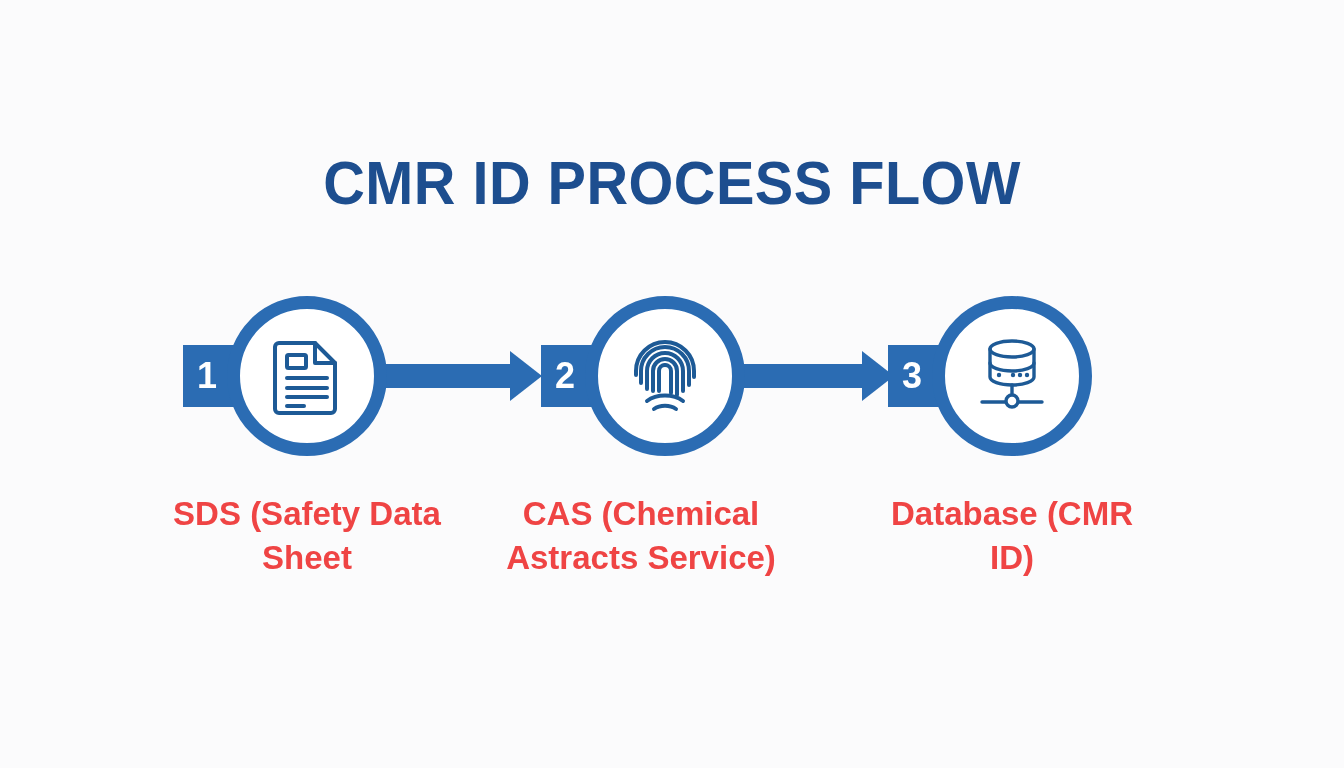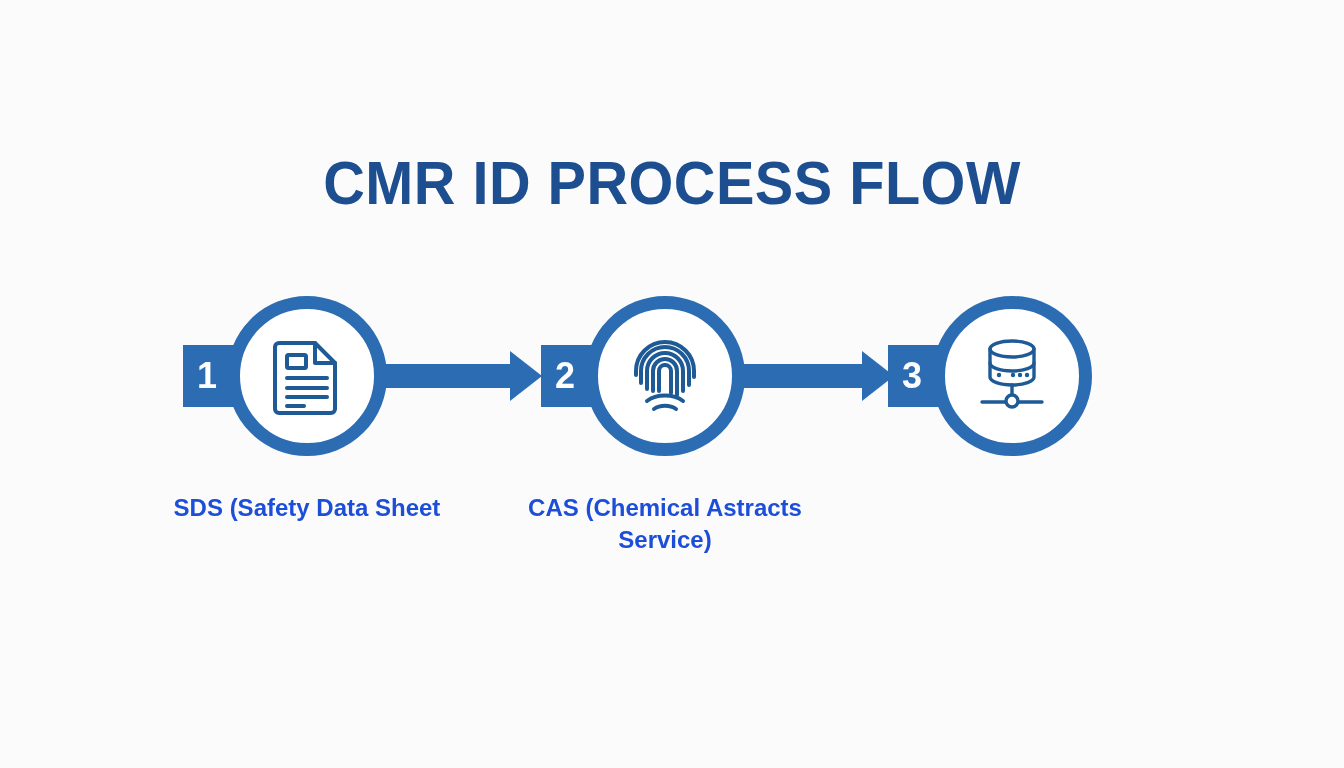--- a/index.html
+++ b/index.html
@@ -142,27 +142,27 @@
     top: 492px;
     left: 0;
     width: 1344px;
     height: 90px;
   }
   .label {
     position: absolute;
     top: 0;
     text-align: center;
     font-family: "Liberation Sans", sans-serif;
-    font-size: 24px;
+    font-size: 33px;
     font-weight: bold;
-    color: #1d4ed8;
+    color: #ef4444;
     line-height: 1.32;
   }
   .label-1 { left: 167px; width: 280px; }
-  .label-2 { left: 525px; width: 280px; }
+  .label-2 { left: 501px; width: 280px; }
   .label-3 { left: 872px; width: 280px; }
 </style>
 </head>
 <body>
 
 <div id="infographic">
 
   <div id="title">CMR ID PROCESS FLOW</div>
 
   <div id="flow">
@@ -227,15 +227,16 @@
           <circle cx="40" cy="65" r="6" fill="#ffffff"></circle>
         </svg>
       </div>
     </div>
 
   </div>
 
   <div id="labels">
     <div class="label label-1">SDS (Safety Data Sheet</div>
     <div class="label label-2">CAS (Chemical Astracts Service)</div>
+    <div class="label label-3">Database (CMR ID)</div>
   </div>
 
 </div>
 
 </body></html>

